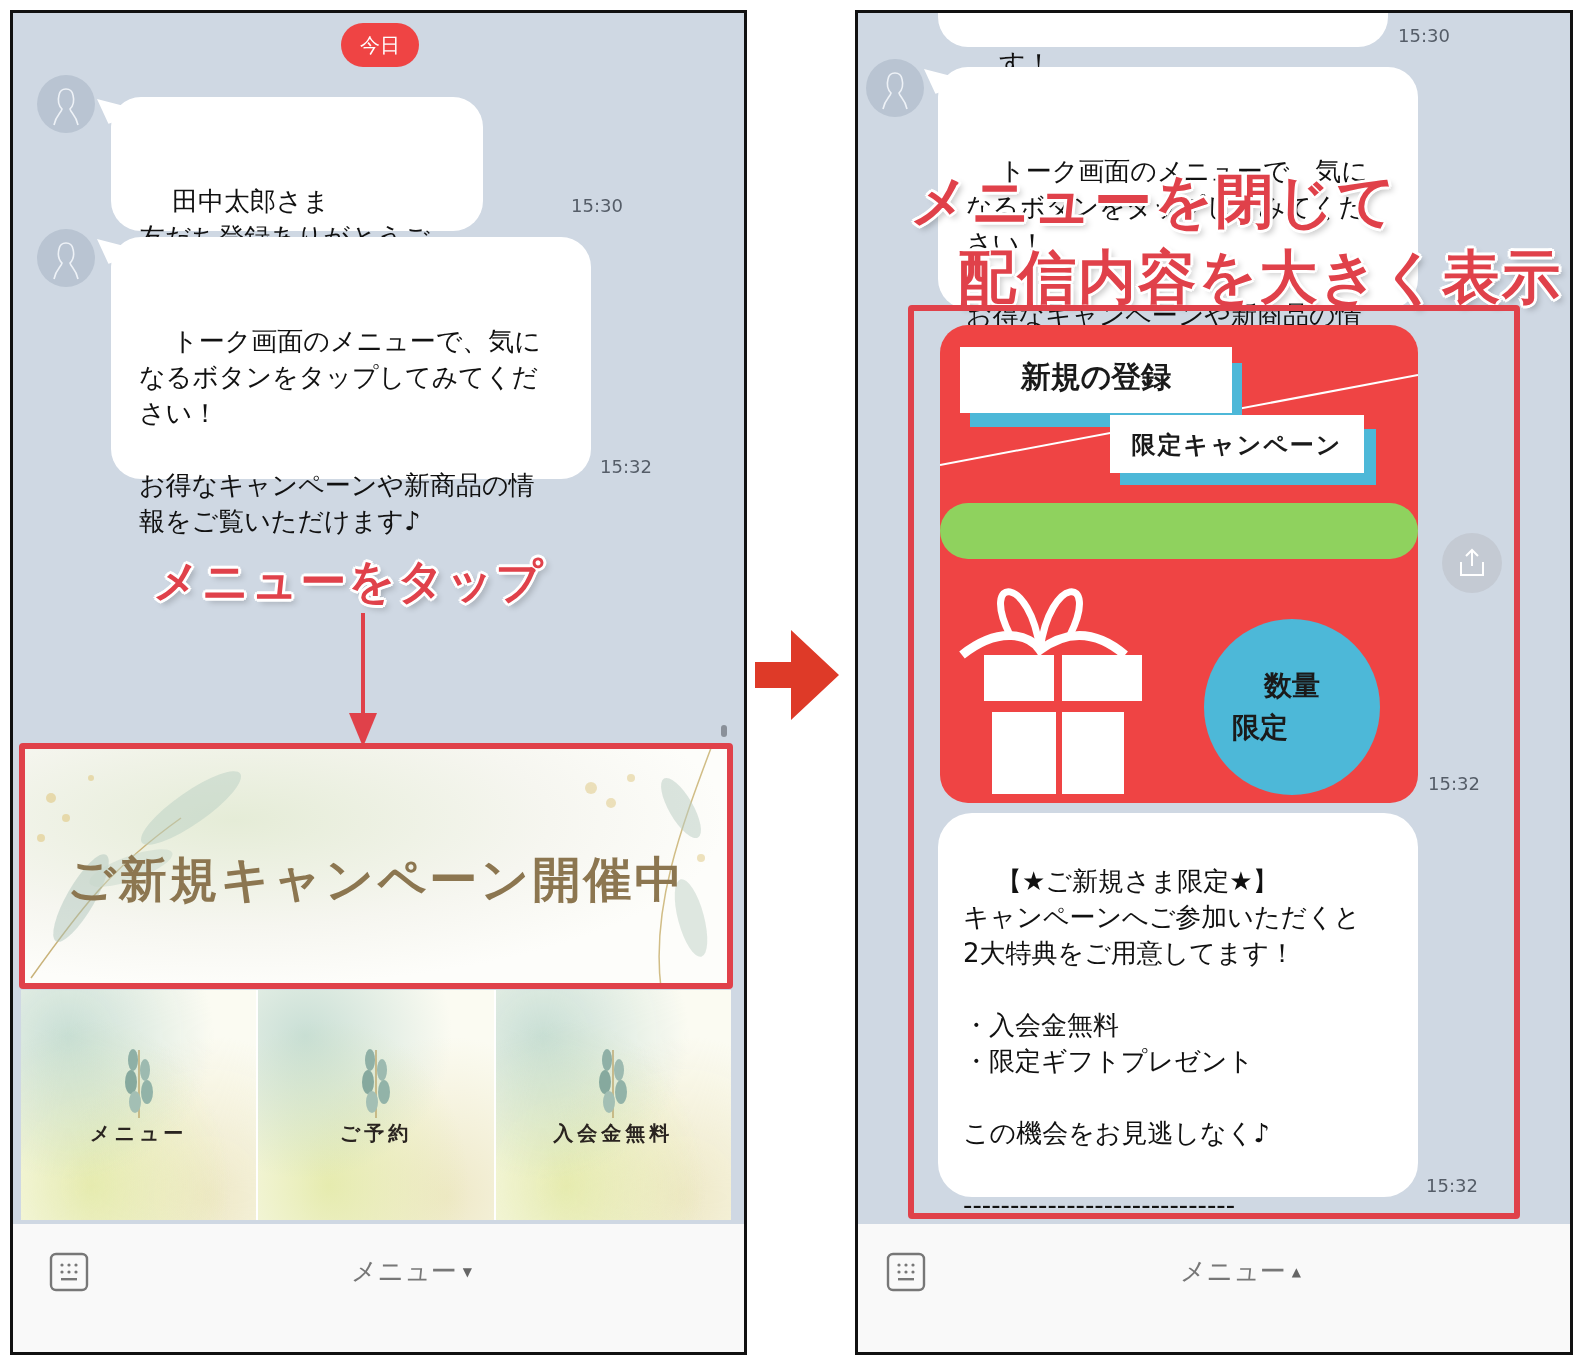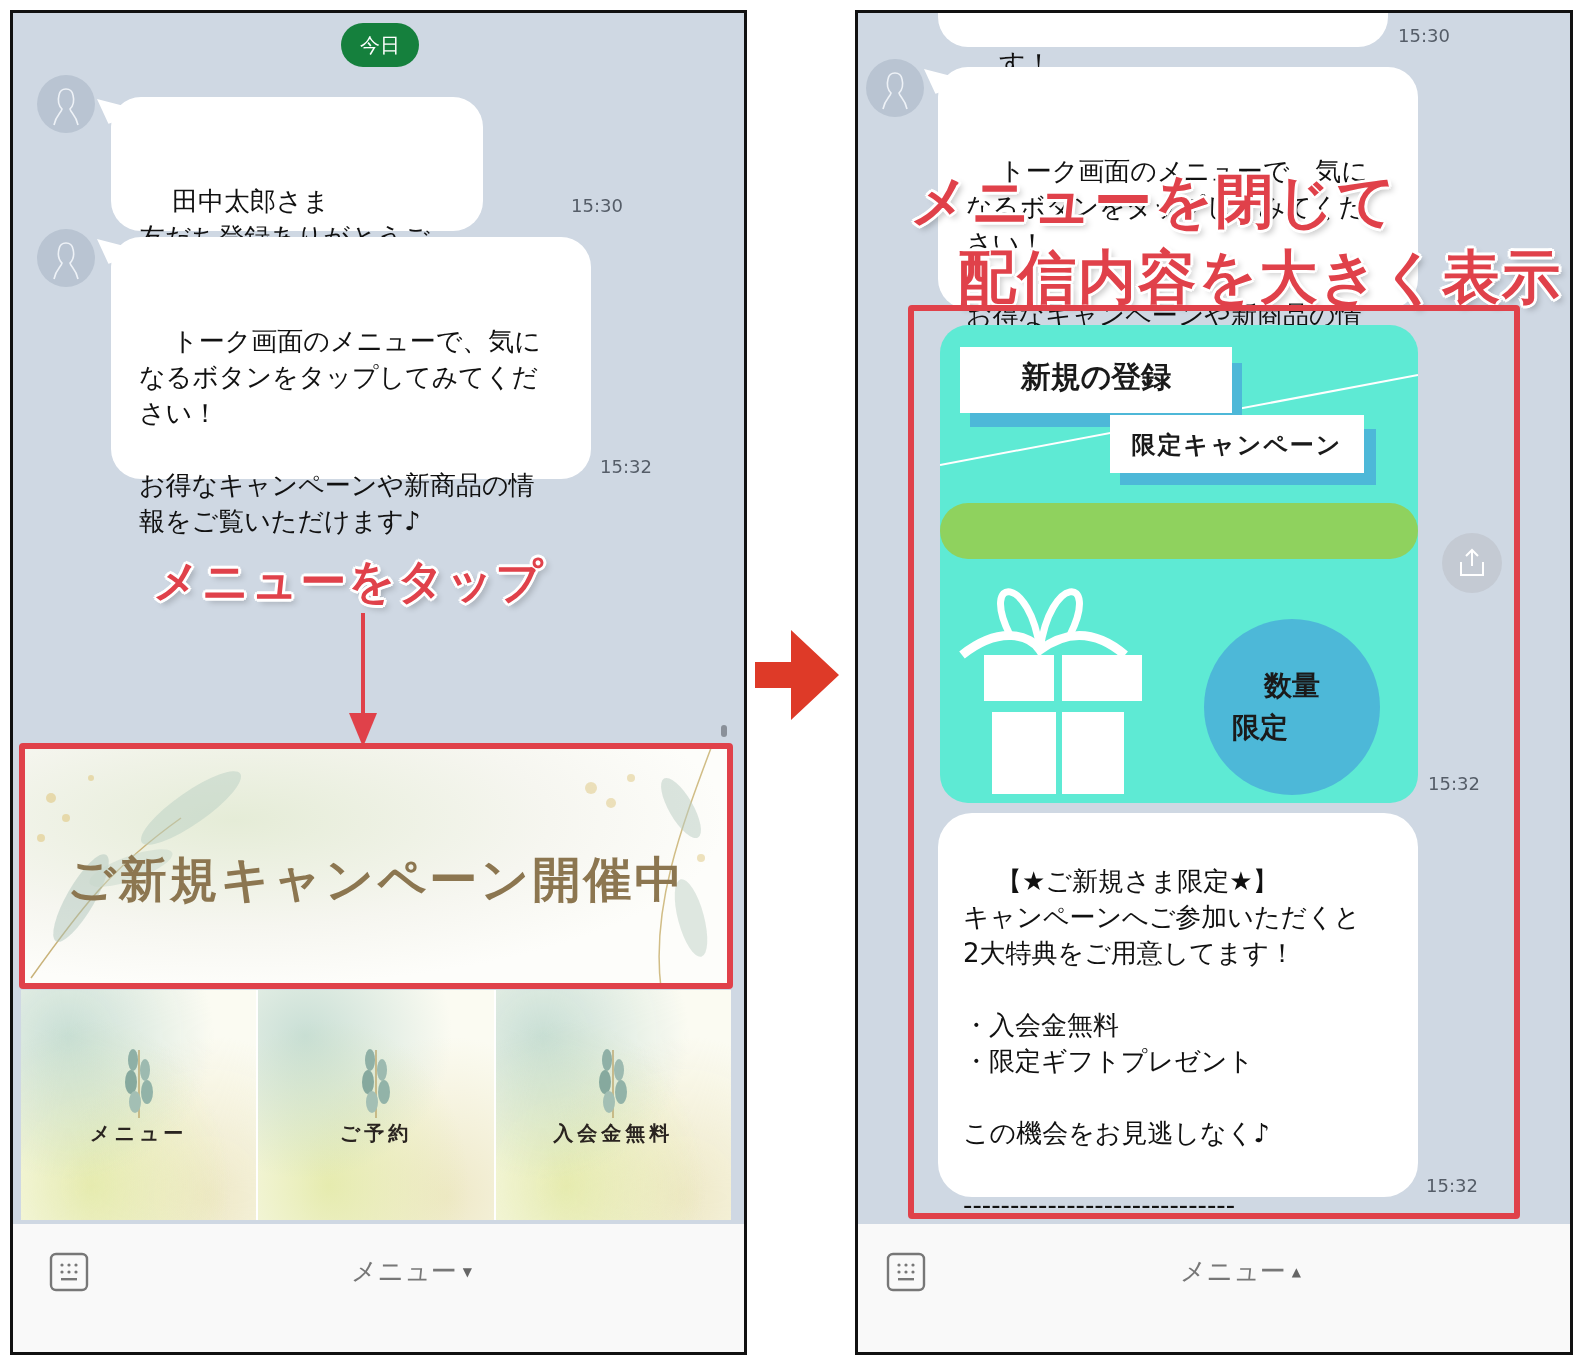--- a/index.html
+++ b/index.html
@@ -7,21 +7,21 @@
   body { position: relative; font-family: "DejaVu Sans", "Liberation Sans", sans-serif; color: #111; }
 
   .phone {
     position: absolute; border: 3px solid #111; background: #cfd8e3; overflow: hidden;
   }
   #left-phone { left: 10px; top: 10px; width: 737px; height: 1345px; }
   #right-phone { left: 855px; top: 10px; width: 718px; height: 1345px; }
 
   .date-pill {
     position: absolute; left: 328px; top: 10px; width: 78px; height: 44px;
-    background: #15803d; border-radius: 22px; color: #fff; font-size: 20px;
+    background: #ef4444; border-radius: 22px; color: #fff; font-size: 20px;
     display: flex; align-items: center; justify-content: center;
   }
 
   .avatar {
     position: absolute; width: 58px; height: 58px; border-radius: 50%;
     background: #b9c4d2;
   }
   .avatar svg { width: 58px; height: 58px; display: block; }
 
   .bubble {
@@ -97,21 +97,21 @@
   .scroll-thumb {
     position: absolute; left: 708px; top: 712px; width: 6px; height: 12px; border-radius: 3px; background: #8a9099;
   }
 
   
   #transition-arrow { position: absolute; left: 755px; top: 630px; }
 
   
   .promo-card {
     position: absolute; left: 82px; top: 312px; width: 478px; height: 478px;
-    background: #5eead4; border-radius: 28px; overflow: hidden;
+    background: #ef4444; border-radius: 28px; overflow: hidden;
   }
   .share-btn {
     position: absolute; left: 584px; top: 520px; width: 60px; height: 60px; border-radius: 50%;
     background: #c4cad3; display: flex; align-items: center; justify-content: center;
   }
 </style>
 </head>
 <body>
 
 <div id="left-phone" class="phone">

